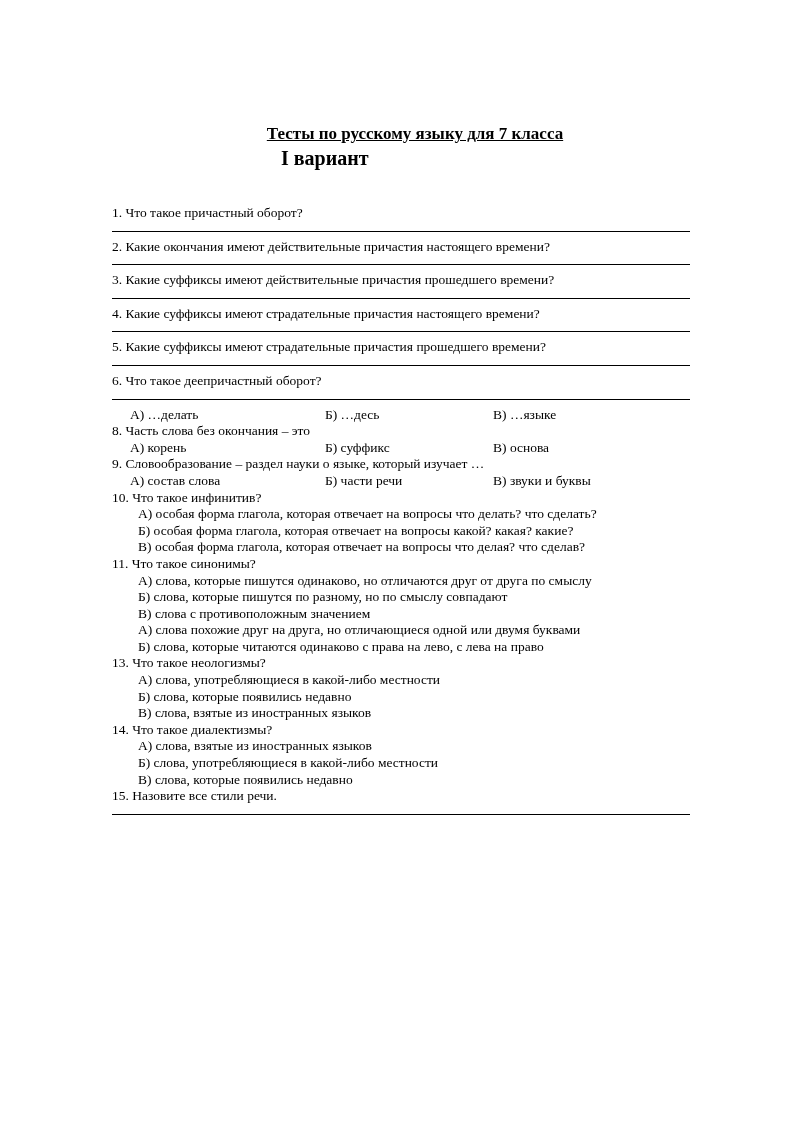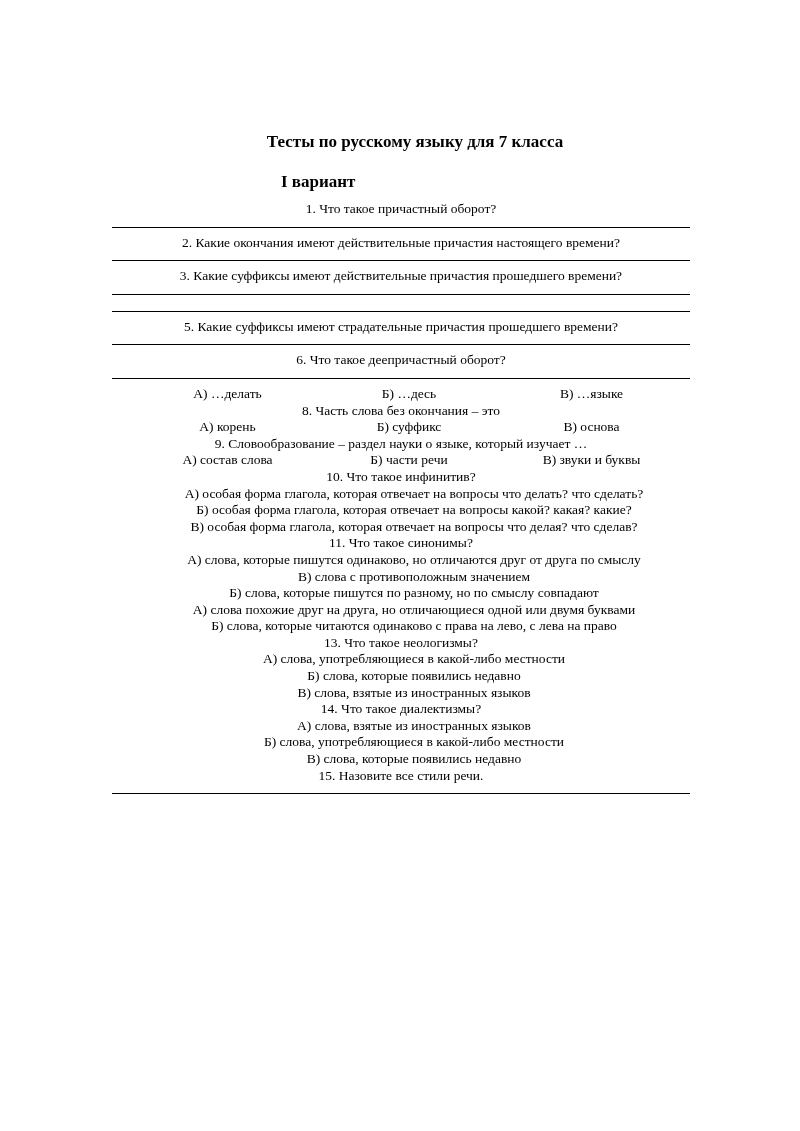--- a/index.html
+++ b/index.html
@@ -16,38 +16,38 @@
     color: #000000;
     overflow: hidden;
   }
   .content {
     position: absolute;
     left: 112px;
     top: 122px;
     width: 578px;
   }
   .title {
-    margin: 8px;
+    margin: 0;
     padding-left: 28px;
     font-size: 17px;
     line-height: 24px;
     font-weight: bold;
     text-align: center;
+    text-decoration: underline;
   }
   .subtitle {
-    margin: 16px 0 0 169px;
-    font-size: 17px;
+    margin: 0 0 0 169px;
+    font-size: 20px;
     line-height: 24px;
     font-weight: bold;
   }
   .questions {
-    margin-top: 7px;
+    margin-top: 35px;
     font-size: 13.5px;
     line-height: 16.6px;
-    text-align: center;
   }
   .question { }
   .q-line { white-space: nowrap; }
   .q-number { }
   .answer-line {
     height: 9px;
     border-bottom: 1px solid #000;
     margin-bottom: 7px;
   }
   .options-inline {
@@ -74,20 +74,21 @@
         </div>
         <div class="question">
           <div class="q-line"><span class="q-number">2.</span> <span class="q-text">Какие окончания имеют действительные причастия настоящего времени?</span></div>
           <div class="answer-line"></div>
         </div>
         <div class="question">
           <div class="q-line"><span class="q-number">3.</span> <span class="q-text">Какие суффиксы имеют действительные причастия прошедшего времени?</span></div>
           <div class="answer-line"></div>
         </div>
         <div class="question">
+          <div class="q-line"><span class="q-number">4.</span> <span class="q-text">Какие суффиксы имеют страдательные причастия настоящего времени?</span></div>
           <div class="answer-line"></div>
         </div>
         <div class="question">
           <div class="q-line"><span class="q-number">5.</span> <span class="q-text">Какие суффиксы имеют страдательные причастия прошедшего времени?</span></div>
           <div class="answer-line"></div>
         </div>
         <div class="question">
           <div class="q-line"><span class="q-number">6.</span> <span class="q-text">Что такое деепричастный оборот?</span></div>
           <div class="answer-line"></div>
         </div>
@@ -119,22 +120,22 @@
           <div class="options-block">
             <div class="option-line">А) особая форма глагола, которая отвечает на вопросы что делать? что сделать?</div>
             <div class="option-line">Б) особая форма глагола, которая отвечает на вопросы какой? какая? какие?</div>
             <div class="option-line">В) особая форма глагола, которая отвечает на вопросы что делая? что сделав?</div>
           </div>
         </div>
         <div class="question">
           <div class="q-line"><span class="q-number">11.</span> <span class="q-text">Что такое синонимы?</span></div>
           <div class="options-block">
             <div class="option-line">А) слова, которые пишутся одинаково, но отличаются друг от друга по смыслу</div>
+            <div class="option-line">Б) слова, которые пишутся по разному, но по смыслу совпадают</div>
             <div class="option-line">В) слова с противоположным значением</div>
-            <div class="option-line">Б) слова, которые пишутся по разному, но по смыслу совпадают</div>
           </div>
         </div>
         <div class="question">
           <div class="options-block">
             <div class="option-line">А) слова похожие друг на друга, но отличающиеся одной или двумя буквами</div>
             <div class="option-line">Б) слова, которые читаются одинаково с права на лево, с лева на право</div>
           </div>
         </div>
         <div class="question">
           <div class="q-line"><span class="q-number">13.</span> <span class="q-text">Что такое неологизмы?</span></div>

